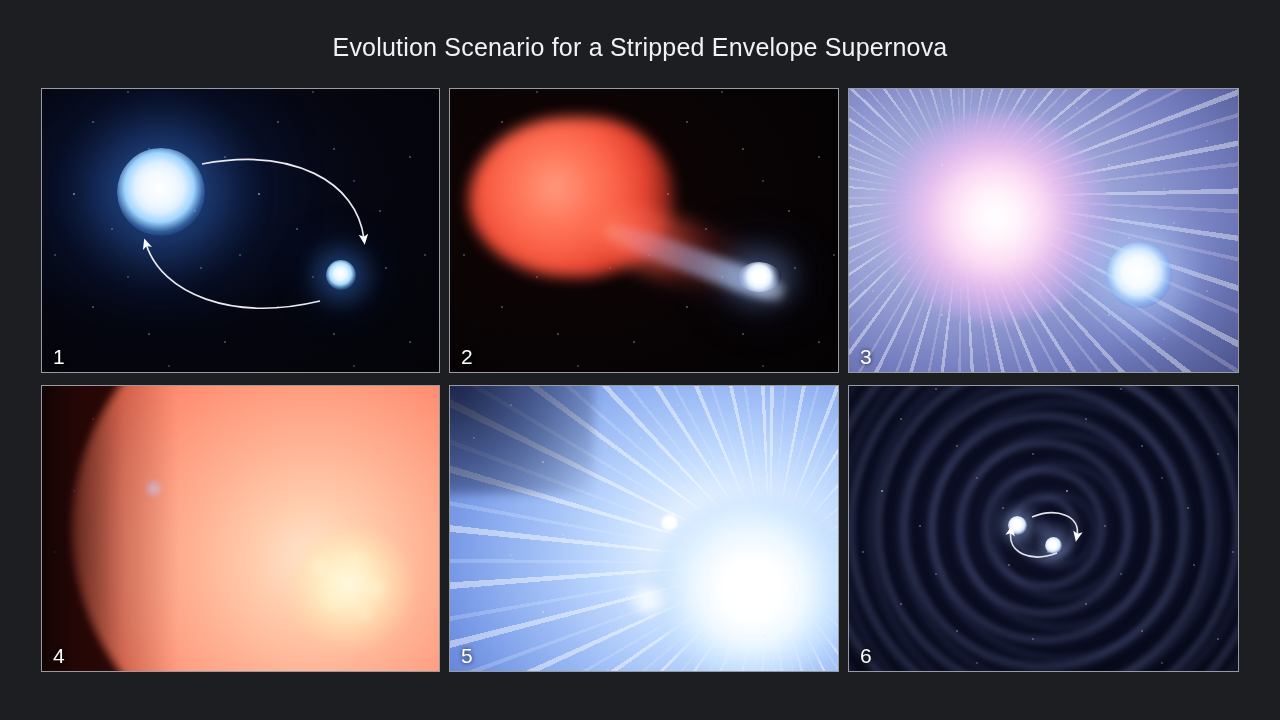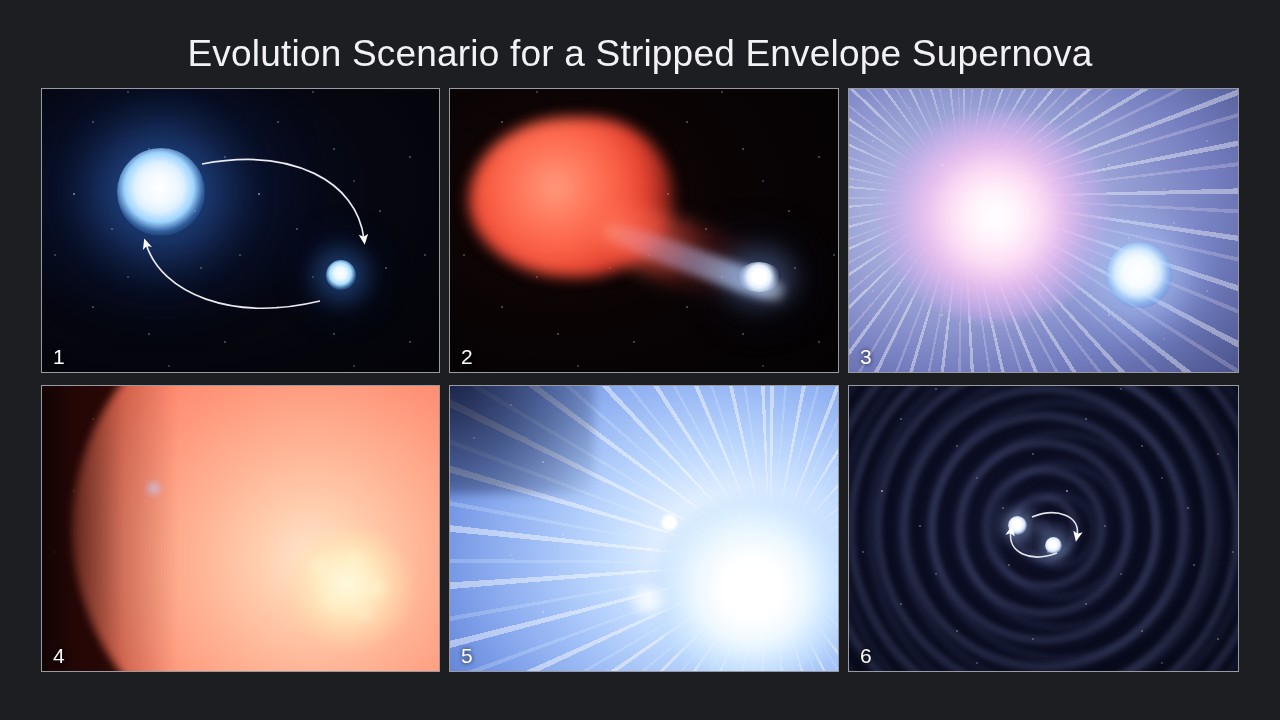--- a/index.html
+++ b/index.html
@@ -17,21 +17,21 @@
   }
 
   
   #page-title {
     position: absolute;
     top: 33px;
     left: 0;
     width: 1280px;
     text-align: center;
     color: #f2f2f4;
-    font-size: 37px;
+    font-size: 25px;
     font-weight: 300;
     letter-spacing: 0.2px;
     white-space: nowrap;
   }
 
   
   #panel-grid {
     position: absolute;
     left: 41px;
     top: 88px;

